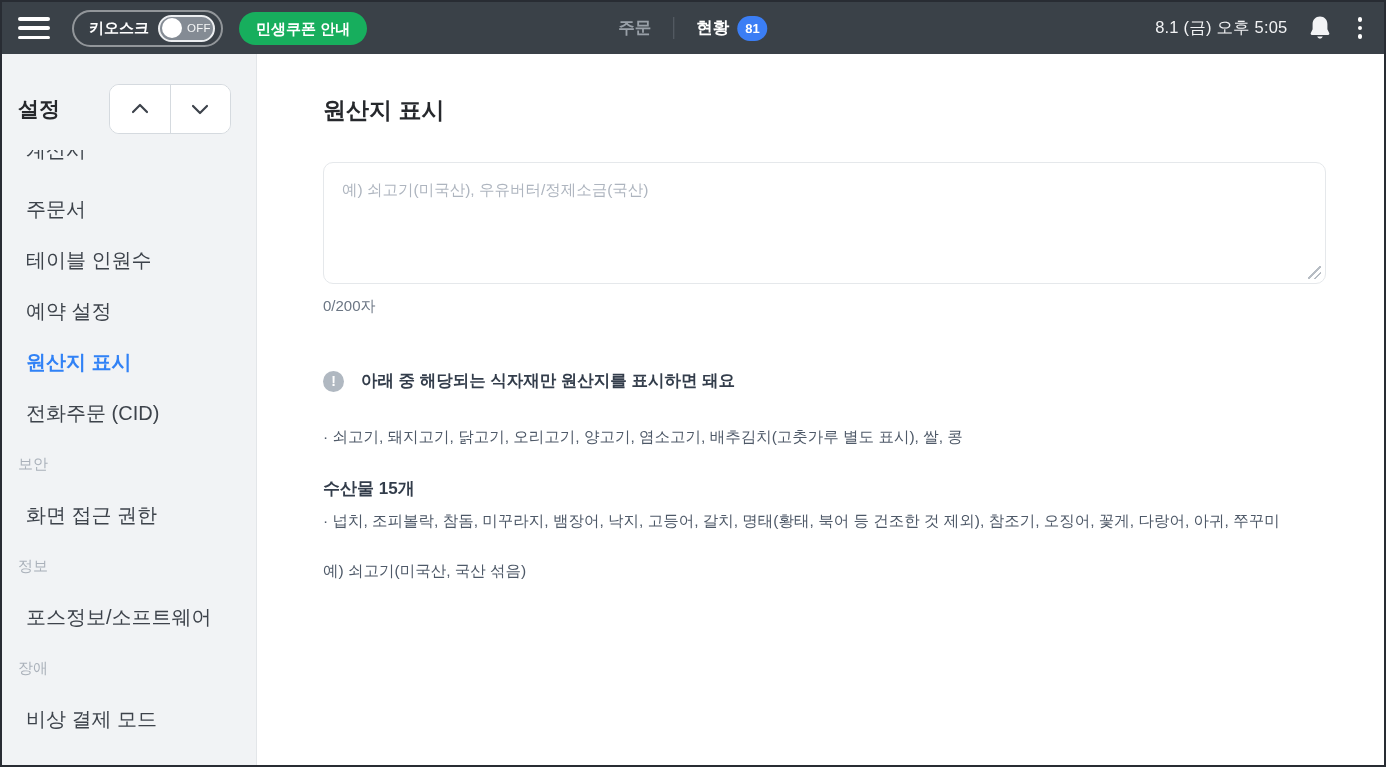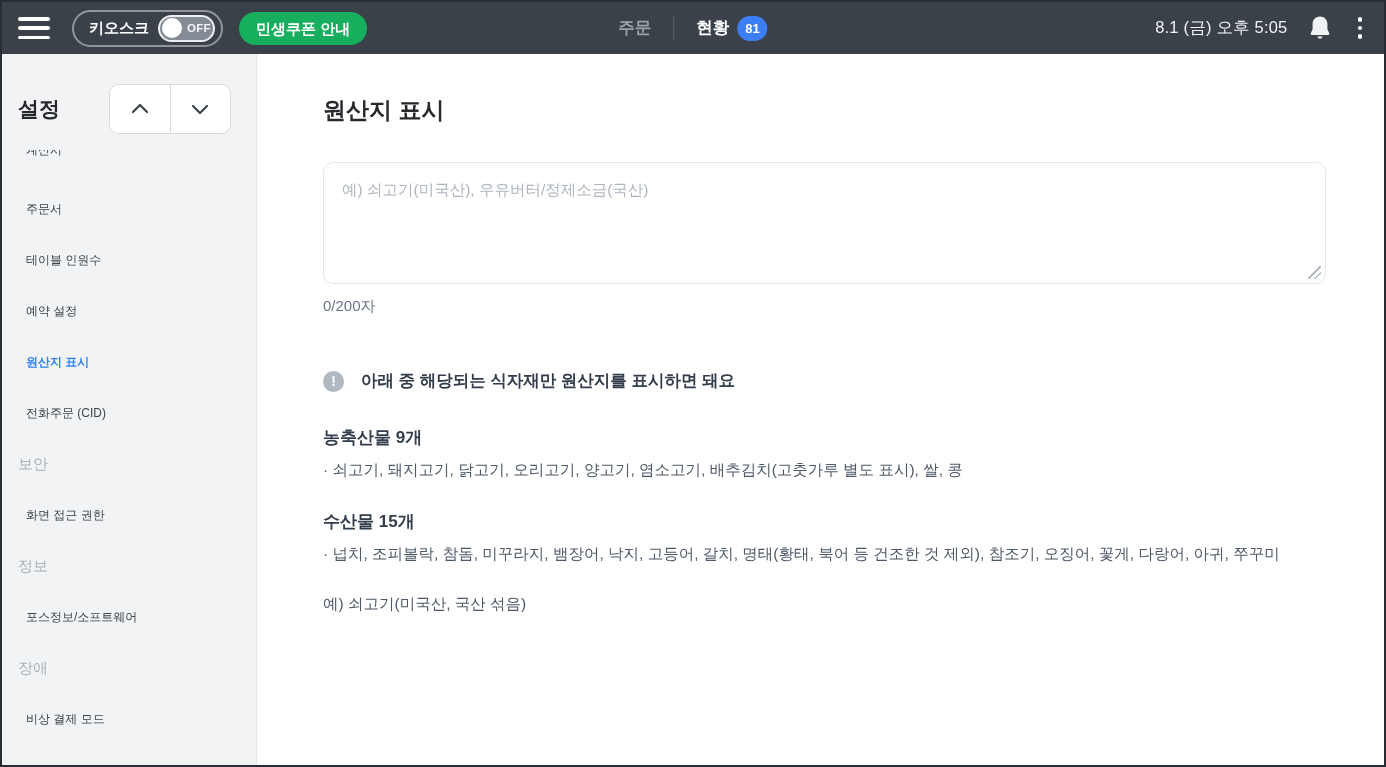--- a/index.html
+++ b/index.html
@@ -17,21 +17,21 @@
   .hamburger { width:32px; height:22px; display:flex; flex-direction:column; justify-content:space-between; cursor:pointer; margin-right:22px; }
   .hamburger span { display:block; height:3.5px; background:#fff; border-radius:2px; }
   .kiosk-pill {
     display:flex; align-items:center; gap:9px; height:37px;
     border:2px solid rgba(255,255,255,0.45); border-radius:20px;
     padding:0 6px 0 15px; margin-right:16px;text-align:right;
   }
   .kiosk-label { font-size:15px; font-weight:700; color:#fff; }
   .toggle { width:57px; height:27px; border-radius:14px; background:#848b94; border:2px solid #eceef0; display:flex; align-items:center; padding:0 2px; position:relative; }
   .toggle-knob { width:20px; height:20px; border-radius:50%; background:#fff; }
-  .toggle-state { font-size:11.5px; font-weight:700; color:#f4f5f6; margin-left:5px; letter-spacing:0.3px; }
+  .toggle-state { font-size:11.5px; font-weight:400; color:#f4f5f6; margin-left:5px; letter-spacing:0.3px; }
   .coupon-btn {
     background:#17ae5d; border:none; color:#fff; font-weight:700; font-size:15px;
     height:33px; padding:8px 17px; border-radius:17px; cursor:pointer;
     font-family:inherit;
   }
   .topbar-center { position:absolute; left:50%; top:0; height:100%; transform:translateX(-50%); display:flex; align-items:center; gap:22px; }
   .tab-order { font-size:16.5px; font-weight:700; color:#99a0a8; cursor:pointer; }
   .center-divider { width:1px; height:22px; background:#5b626b; }
   .tab-status { display:flex; align-items:center; gap:8px; cursor:pointer; }
   .tab-status-label { font-size:16.5px; font-weight:700; color:#fff; }
@@ -44,21 +44,21 @@
 
   
   .app-body { flex:1; display:flex; min-height:0; }
   .sidebar { width:255px; flex:0 0 255px; background:#f1f3f5; border-right:1px solid #e3e6e9; display:flex; flex-direction:column; overflow:hidden; }
   .side-head { flex:0 0 96px; display:flex; align-items:flex-start; justify-content:space-between; padding:30px 25px 0 16px; }
   .side-title { font-size:21px; font-weight:700; color:#26282c; line-height:50px; }
   .scroll-btns { display:flex; width:122px; height:50px; background:#fff; border:1px solid #d5dadf; border-radius:10px; overflow:hidden; }
   .scroll-btn { flex:1; display:flex; align-items:center; justify-content:center; cursor:pointer; background:#fff; border:none; }
   .scroll-btn:first-child { border-right:1px solid #d5dadf; }
   .side-nav { flex:1; overflow:hidden; }
-  .side-item { height:51px; display:flex; align-items:center; padding-left:24px; font-size:12px; color:#3d434b; cursor:pointer; white-space:nowrap; }
+  .side-item { height:51px; display:flex; align-items:center; padding-left:24px; font-size:20px; color:#3d434b; cursor:pointer; white-space:nowrap; }
   .side-item.section { padding-left:16px; font-size:15px; color:#aab1ba; cursor:default; }
   .side-item.active { color:#3182f6; font-weight:700; }
   .side-nav > .side-item:first-child { margin-top:-25px; margin-bottom:8px; }
 
   
   .main { flex:1; background:#fff; padding:41px 58px 0 66px; overflow:hidden; }
   .page-title { font-size:23px; font-weight:700; color:#26282c; }
   .textarea-wrap { position:relative; margin-top:36px; }
   textarea.origin-input {
     width:100%; height:122px; resize:none; border:1px solid #e5e8eb; border-radius:10px;
@@ -171,21 +171,20 @@
       </div>
       <div class="char-count">0/200자</div>
 
       <div class="notice-row">
         <span class="info-icon">!</span>
         <span class="notice-text">아래 중 해당되는 식자재만 원산지를 표시하면 돼요</span>
       </div>
 
       <div class="info-sections">
           <div class="info-section">
-            <div class="info-title">농축산물 9개</div>
             <div class="info-body">· 쇠고기, 돼지고기, 닭고기, 오리고기, 양고기, 염소고기, 배추김치(고춧가루 별도 표시), 쌀, 콩</div>
           </div>
           <div class="info-section">
             <div class="info-title">수산물 15개</div>
             <div class="info-body">· 넙치, 조피볼락, 참돔, 미꾸라지, 뱀장어, 낙지, 고등어, 갈치, 명태(황태, 북어 등 건조한 것 제외), 참조기, 오징어, 꽃게, 다랑어, 아귀, 쭈꾸미</div>
           </div>
           <div class="info-section">
             <div class="info-body">예) 쇠고기(미국산, 국산 섞음)</div>
           </div>
         </div>

